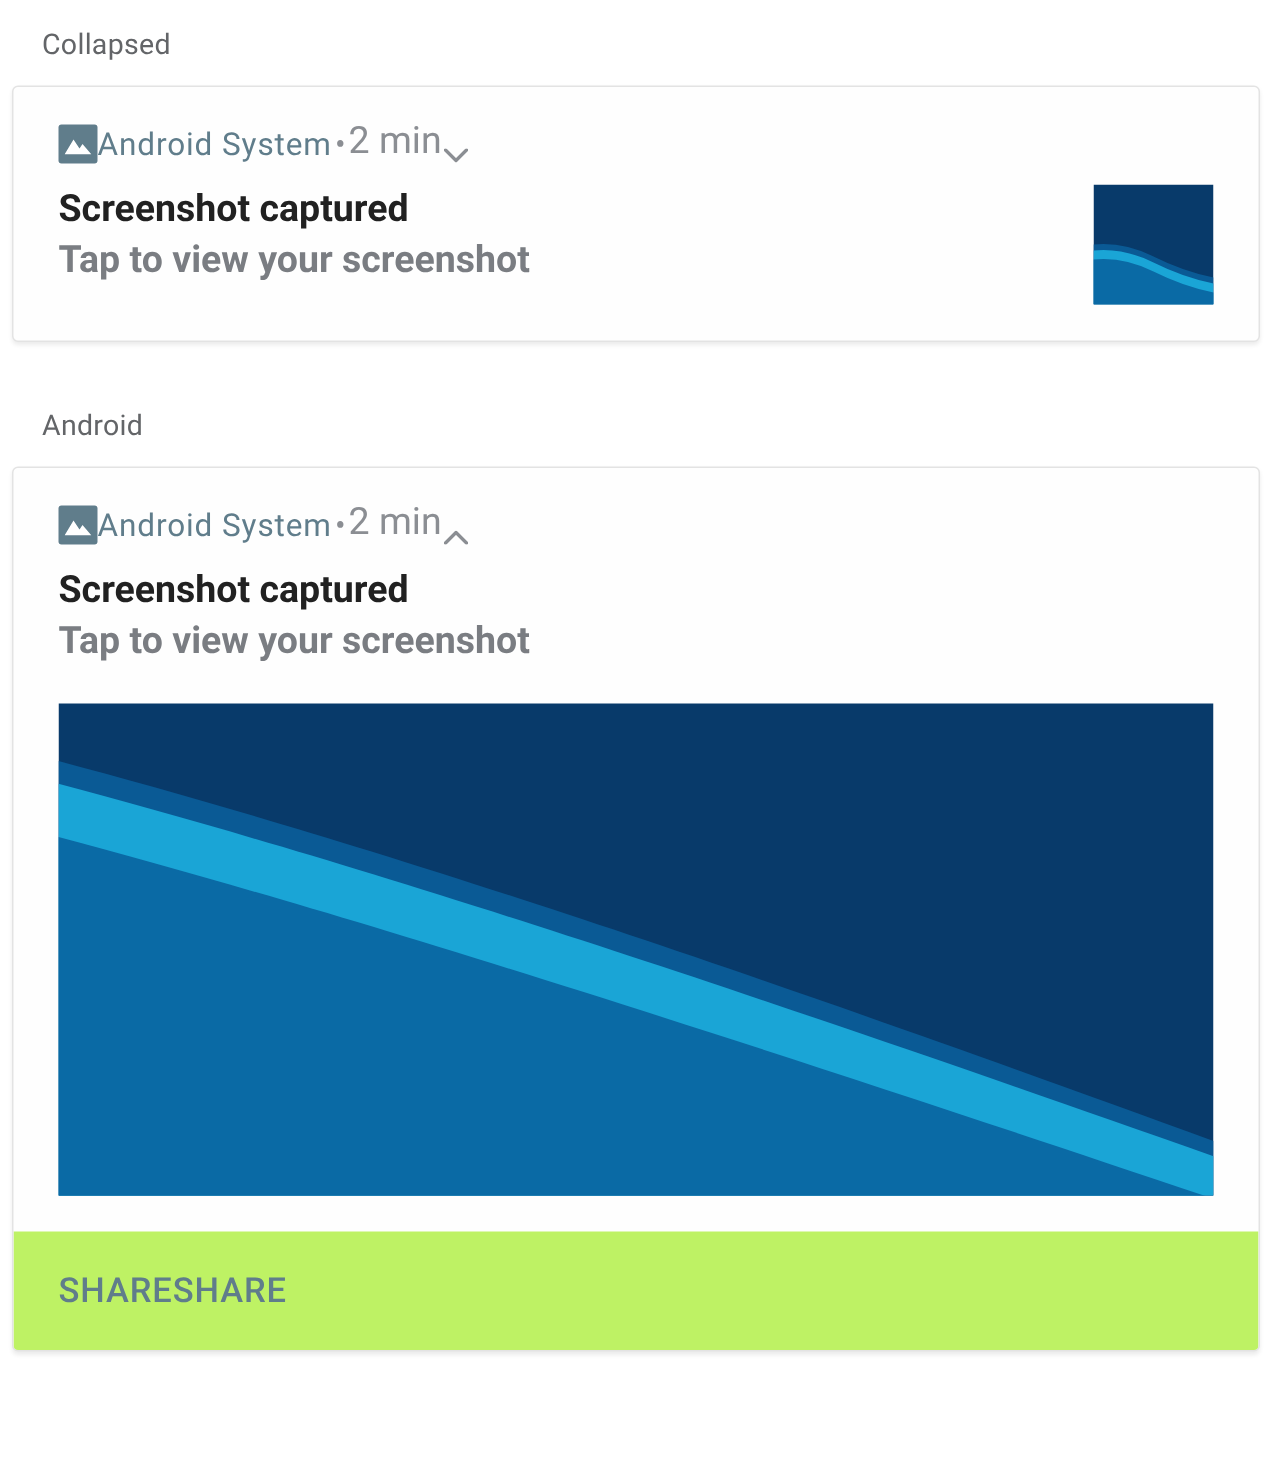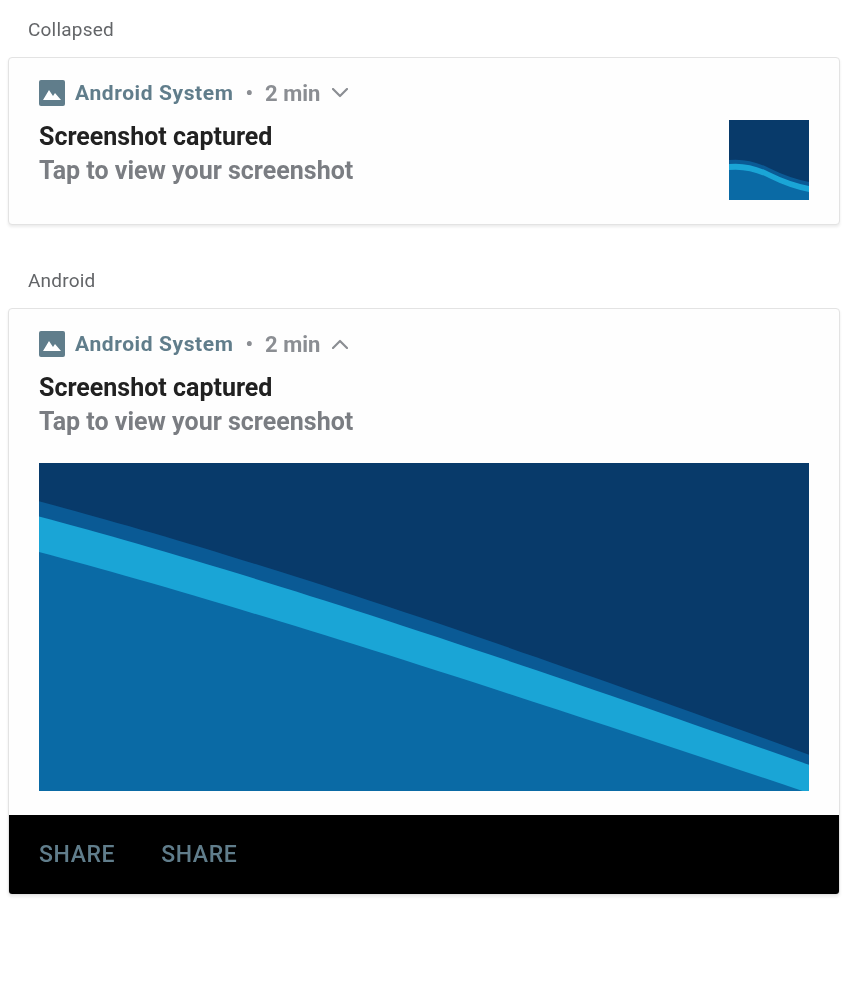--- a/index.html
+++ b/index.html
@@ -21,24 +21,22 @@
     border-radius: 4px;
     box-shadow: 0 2px 3px rgba(0,0,0,0.08);
     margin-bottom: 44px;
     overflow: hidden;
   }
   .card-inner {
     padding: 22px 30px 24px 30px;
   }
   .header-row {
     display: flex;
-    align-items: center;
-    gap: 10px;
+    align-items: flex-end;
     margin-bottom: 14px;
-    font-weight: bold;
   }
   .app-icon {
     width: 26px;
     height: 26px;
     background: #607d8b;
     border-radius: 2px;
     display: flex;
     align-items: center;
     justify-content: center;
     flex-shrink: 0;
@@ -48,21 +46,21 @@
     font-size: 21px;
     letter-spacing: 0.6px;
   }
   .dot-sep {
     color: #8b8e93;
     font-size: 21px;
     margin: 0 2px;
   }
   .timestamp {
     color: #8b8e93;
-    font-size: 22px;
+    font-size: 25px;
   }
   .chev {
     display: flex;
     align-items: center;
     margin-left: 2px;
   }
   .content-row {
     display: flex;
     gap: 16px;
     align-items: flex-start;
@@ -84,24 +82,23 @@
     height: 80px;
     flex-shrink: 0;
     margin-top: 0;
   }
   .bigimg {
     width: 100%;
     height: 328px;
     margin-top: 24px;
   }
   .action-bar {
-    background: #000000;
+    background: #bef264;
     padding: 26px 30px;
     display: flex;
-    gap: 46px;
   }
   .action-btn {
     color: #607d8b;
     font-size: 23px;
     font-weight: 500;
     letter-spacing: 0.6px;
     background: none;
     border: none;
     cursor: pointer;
     font-family: inherit;

